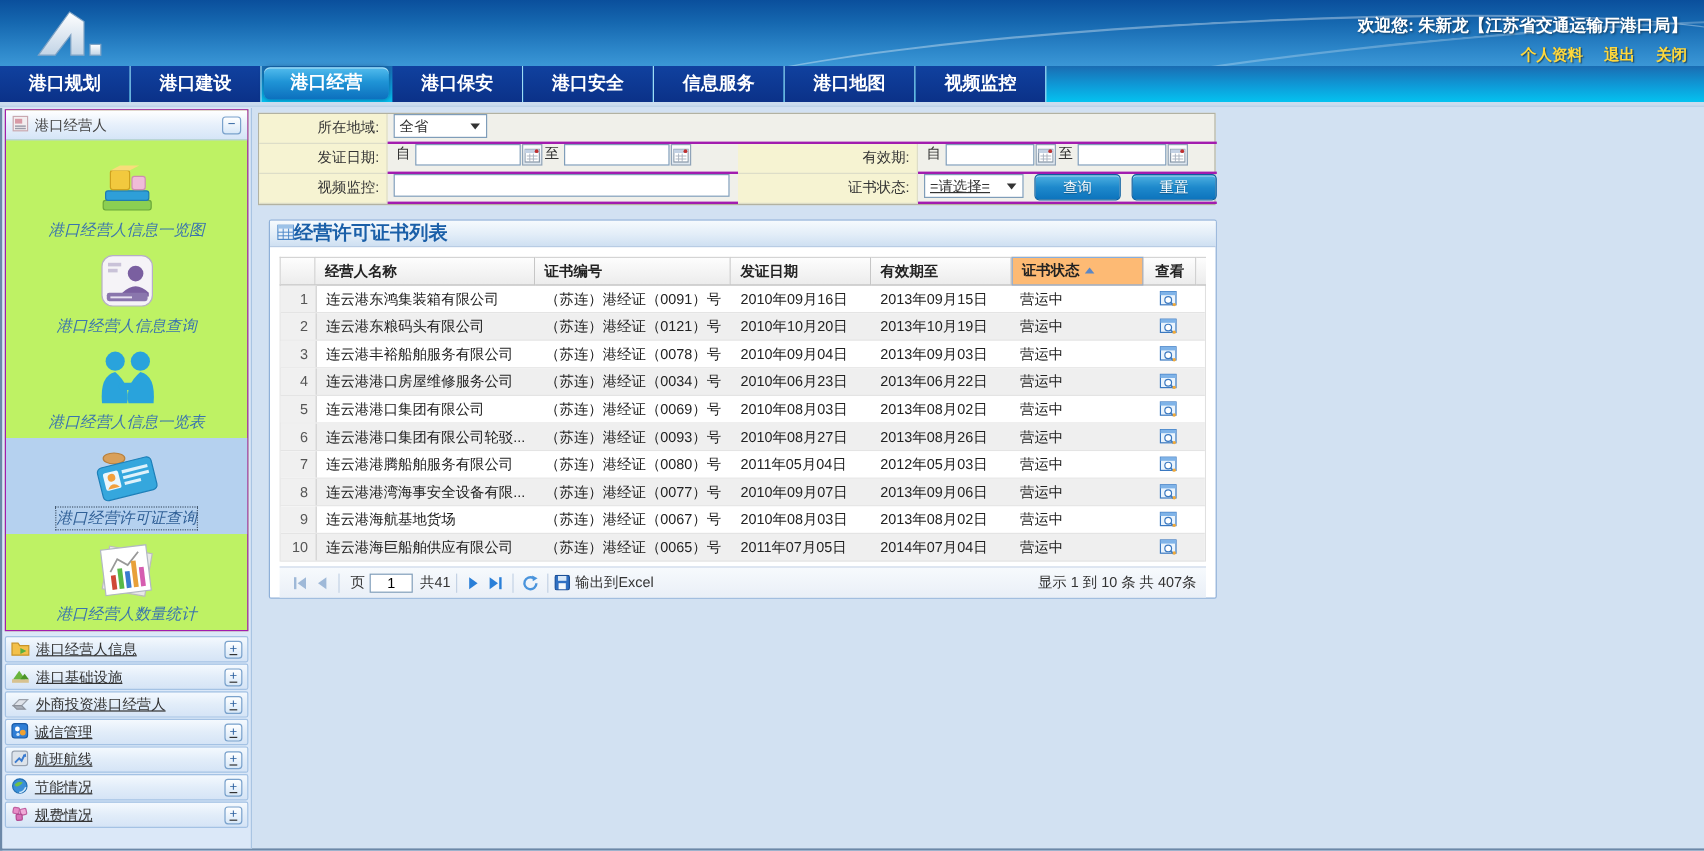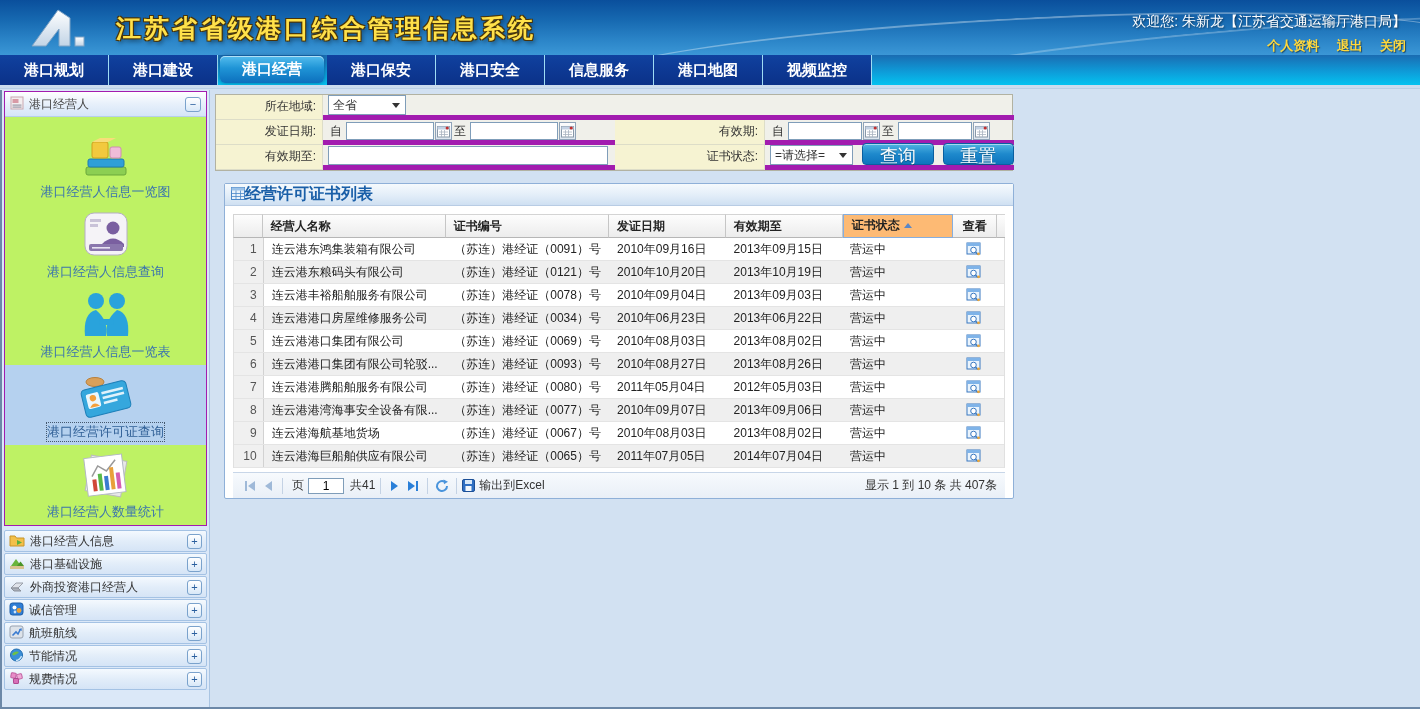--- a/index.html
+++ b/index.html
@@ -19,21 +19,21 @@
     border-radius:50%; border-top:2px solid rgba(255,255,255,.35); transform:rotate(-3deg); }
   .header .swoosh2 { position:absolute; left:55%; top:30px; width:900px; height:90px;
     border-radius:50%; border-top:2px solid rgba(255,255,255,.25); transform:rotate(-5deg); }
   .logo { position:absolute; left:28px; top:6px; }
   .app-title {
     position:absolute; left:116px; top:12px; font-size:25px; font-weight:bold; letter-spacing:3px;
     color:#ffe14a;
     text-shadow:1px 1px 0 #4a3408, -1px -1px 0 #4a3408, 1px -1px 0 #4a3408, -1px 1px 0 #4a3408, 2px 3px 4px rgba(0,0,0,.45);
   }
   .welcome {
-    position:absolute; right:14px; top:13px; color:#ffffff; font-size:14px; font-weight:normal;
+    position:absolute; right:14px; top:13px; color:#ffffff; font-size:14px; font-weight:bold;
     text-shadow:1px 1px 2px rgba(0,0,0,.5);
   }
   .header-links { position:absolute; right:14px; top:37px; }
   .header-links a {
     color:#ffd83c; font-size:13px; font-weight:bold; text-decoration:none; margin-left:14px;
     text-shadow:1px 1px 1px rgba(0,0,0,.5); cursor:pointer;
   }
   
   .tabbar {
     position:absolute; top:55px; left:0; right:0; height:30px;
@@ -62,72 +62,72 @@
     height:25px; display:flex; align-items:center; padding:0 5px;
     background:linear-gradient(180deg,#ffffff 0%,#e7f0fb 50%,#d5e5f7 100%);
     border-bottom:1px solid #b7cfe9; cursor:pointer;
   }
   .side-panel-header .ph-label { margin-left:5px; color:#444; font-size:12px; }
   .collapse-btn {
     margin-left:auto; width:16px; height:15px; line-height:13px; text-align:center;
     border:1px solid #7aa2cc; border-radius:3px; background:linear-gradient(#ffffff,#d8e8f8);
     color:#2a5f9e; font-size:11px; cursor:pointer;
   }
-  .side-items { padding-top:8px; }
+  .side-items { padding-top:8px;font-style:italic; }
   .side-item { height:80px; text-align:center; cursor:pointer; padding-top:6px; }
   .side-item .big-icon { display:block; height:50px; }
   .side-item .side-label { font-size:13px; color:#3b74ae; display:inline-block; margin-top:2px; }
   .side-item.selected { background:#b5d1ef; }
   .side-item.selected .side-label { outline:1px dotted #44586e; color:#2f5f96; }
   .mini-panels { margin-top:4px; }
   .mini-panel {
     margin:0 2px 1px 2px; height:22px; display:flex; align-items:center; padding:0 4px;
     border:1px solid #a4c2e4; border-radius:2px;
-    background:linear-gradient(180deg,#f4f9fe 0%,#e2edf9 50%,#d5e4f6 100%); cursor:pointer;
+    background:linear-gradient(180deg,#f4f9fe 0%,#e2edf9 50%,#d5e4f6 100%); cursor:pointer;text-decoration:underline;
   }
   .mini-panel .mp-label { margin-left:5px; color:#333; font-size:12px; }
   .expand-btn {
     margin-left:auto; width:15px; height:15px; line-height:13px; text-align:center;
     border:1px solid #7aa2cc; border-radius:3px; background:linear-gradient(#ffffff,#d8e8f8);
     color:#2a5f9e; font-size:11px; cursor:pointer;
   }
   
   .main { position:absolute; left:209px; top:0; right:0; bottom:0; }
   
   .search-form {
     margin:4px 0 0 4px; width:798px;
     display:grid; grid-template-columns:107px 292px 150px 249px; grid-auto-rows:25px;
     border:1px solid #b2b2a2; background:#f0f0ea;
   }
   .f-label {
     background:#f6f3d2; border:1px solid #ddddc8; border-left:none; border-top:none;
     text-align:right; padding-right:6px; line-height:23px; color:#333;
   }
-  .f-field { border-bottom:5px solid #a21caf; display:flex; align-items:flex-end; padding-left:5px; }
+  .f-field { border-bottom:2px solid #a21caf; display:flex; align-items:flex-start; padding-left:5px; }
   .f-field.span3 { grid-column:2 / 5; }
   .sel {
     height:20px; background:#fff; border:1px solid #7f9db9; display:inline-flex; align-items:center;
     padding-left:4px; cursor:pointer; position:relative;
   }
   .sel .sel-arrow { margin-left:auto; margin-right:5px; width:0; height:0;
     border-left:4px solid transparent; border-right:4px solid transparent; border-top:5px solid #333; }
   .sel.region { width:78px; }
-  .sel.status { width:84px; }
+  .sel.status { width:84px;text-decoration:underline; }
   .date-input { height:18px; border:1px solid #7f9db9; background:#fff; width:88px; padding:0 3px; font-size:12px; }
   .date-input.sm { width:74px; }
   .cal-btn {
     width:17px; height:18px; margin-left:1px; border:1px solid #8fa3b8; background:linear-gradient(#fdfdfd,#dde6ef);
     display:inline-flex; align-items:center; justify-content:center; cursor:pointer;
   }
   .lbl-inline { margin:0 4px 0 2px; color:#333; }
   .text-input { height:19px; border:1px solid #7f9db9; background:#fff; width:280px; padding:0 4px; font-size:12px; }
   .btn {
     width:72px; height:22px; margin-left:9px; border:1px solid #0a5fa0; border-radius:4px;
     background:linear-gradient(180deg,#4fb2e2 0%,#1e89cc 50%,#0d74bd 100%);
-    color:#fff; font-size:18px; cursor:pointer; text-shadow:0 1px 1px rgba(0,0,0,.35);
+    color:#fff; font-size:12px; cursor:pointer; text-shadow:0 1px 1px rgba(0,0,0,.35);
     box-shadow:inset 0 1px 0 rgba(255,255,255,.5);
   }
   
   .list-panel { margin:12px 0 0 13px; width:790px; border:1px solid #8fb0d8; background:#fff; border-radius:2px; }
   .list-panel-header {
     height:22px; display:flex; align-items:center; padding:0 6px;
     background:linear-gradient(180deg,#f6fafd 0%,#e2edf8 55%,#cfe0f2 100%);
     border-bottom:1px solid #b8cce4;
   }
   .list-panel-title { margin-left:0; color:#1a5fa8; font-weight:bold; font-size:16px; }
@@ -189,21 +189,20 @@
         <defs>
           <linearGradient id="lgLogo" x1="0" y1="0" x2="0" y2="1">
             <stop offset="0" stop-color="#ffffff"></stop>
               <stop offset="1" stop-color="#c2d4e6"></stop>
           </linearGradient>
         </defs>
         <polygon points="4,40 30,4 42,12 42,40 31,40 31,23 18,40" fill="url(#lgLogo)" stroke="#7fa3c5" stroke-width="1"></polygon>
         <rect x="47" y="31" width="9" height="9" fill="url(#lgLogo)" stroke="#7fa3c5" stroke-width="1"></rect>
       </svg>
     </span>
-    <div class="app-title">江苏省省级港口综合管理信息系统</div>
     <div class="welcome">欢迎您: 朱新龙【江苏省交通运输厅港口局】</div>
     <div class="header-links">
       <a>个人资料</a>
       <a>退出</a>
       <a>关闭</a>
     </div>
   </div>
 
   <div class="tabbar">
     <div class="tabs">
@@ -462,21 +461,21 @@
           <span class="cal-btn">
             <svg width="13" height="13" viewBox="0 0 13 13">
               <rect x="0.5" y="1.5" width="12" height="10.5" fill="#fff" stroke="#8898a8"></rect>
               <rect x="0.5" y="1.5" width="12" height="3" fill="#c4d2e4"></rect>
               <circle cx="10.2" cy="3" r="1.6" fill="#c03030"></circle>
               <path d="M2 7 h9 M2 9.5 h9 M4.5 5 v7 M7.5 5 v7" stroke="#aab4c0" stroke-width="0.8"></path>
             </svg>
           </span>
         </div>
 
-        <div class="f-label">有效期至:</div>
+        <div class="f-label">视频监控:</div>
         <div class="f-field">
           <input class="text-input" type="text" value="" style="">
         </div>
         <div class="f-label">证书状态:</div>
         <div class="f-field">
           <div class="sel status">
             <span>=请选择=</span>
             <span class="sel-arrow"></span>
           </div>
           <button class="btn">查询</button>

